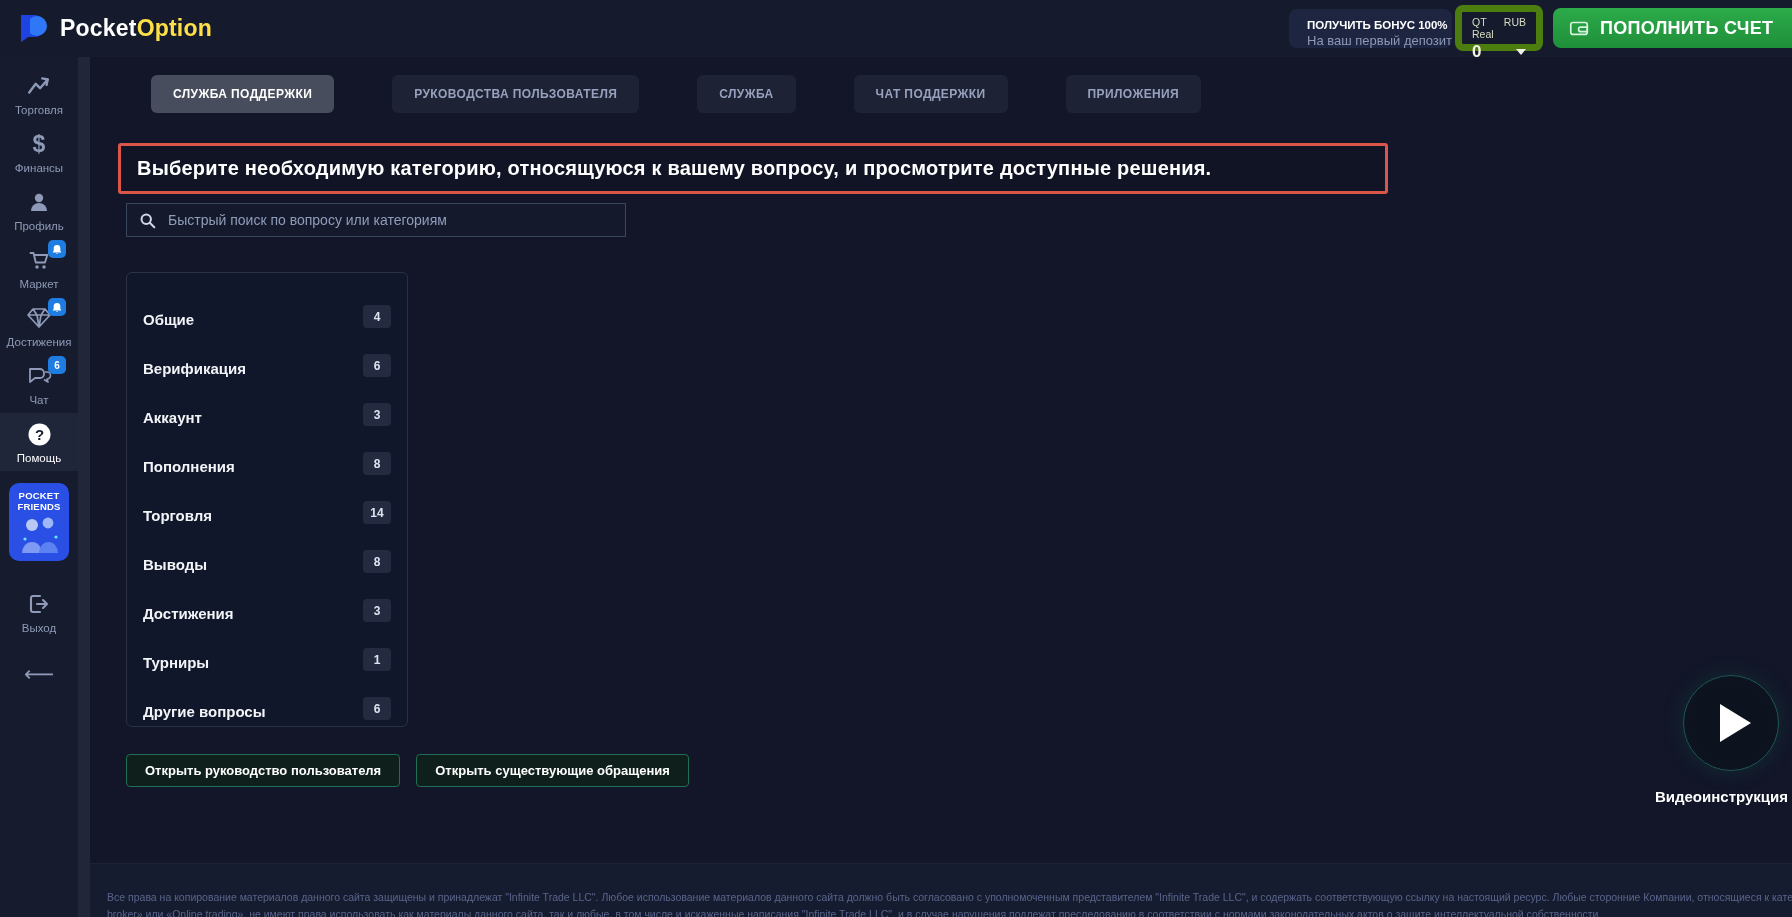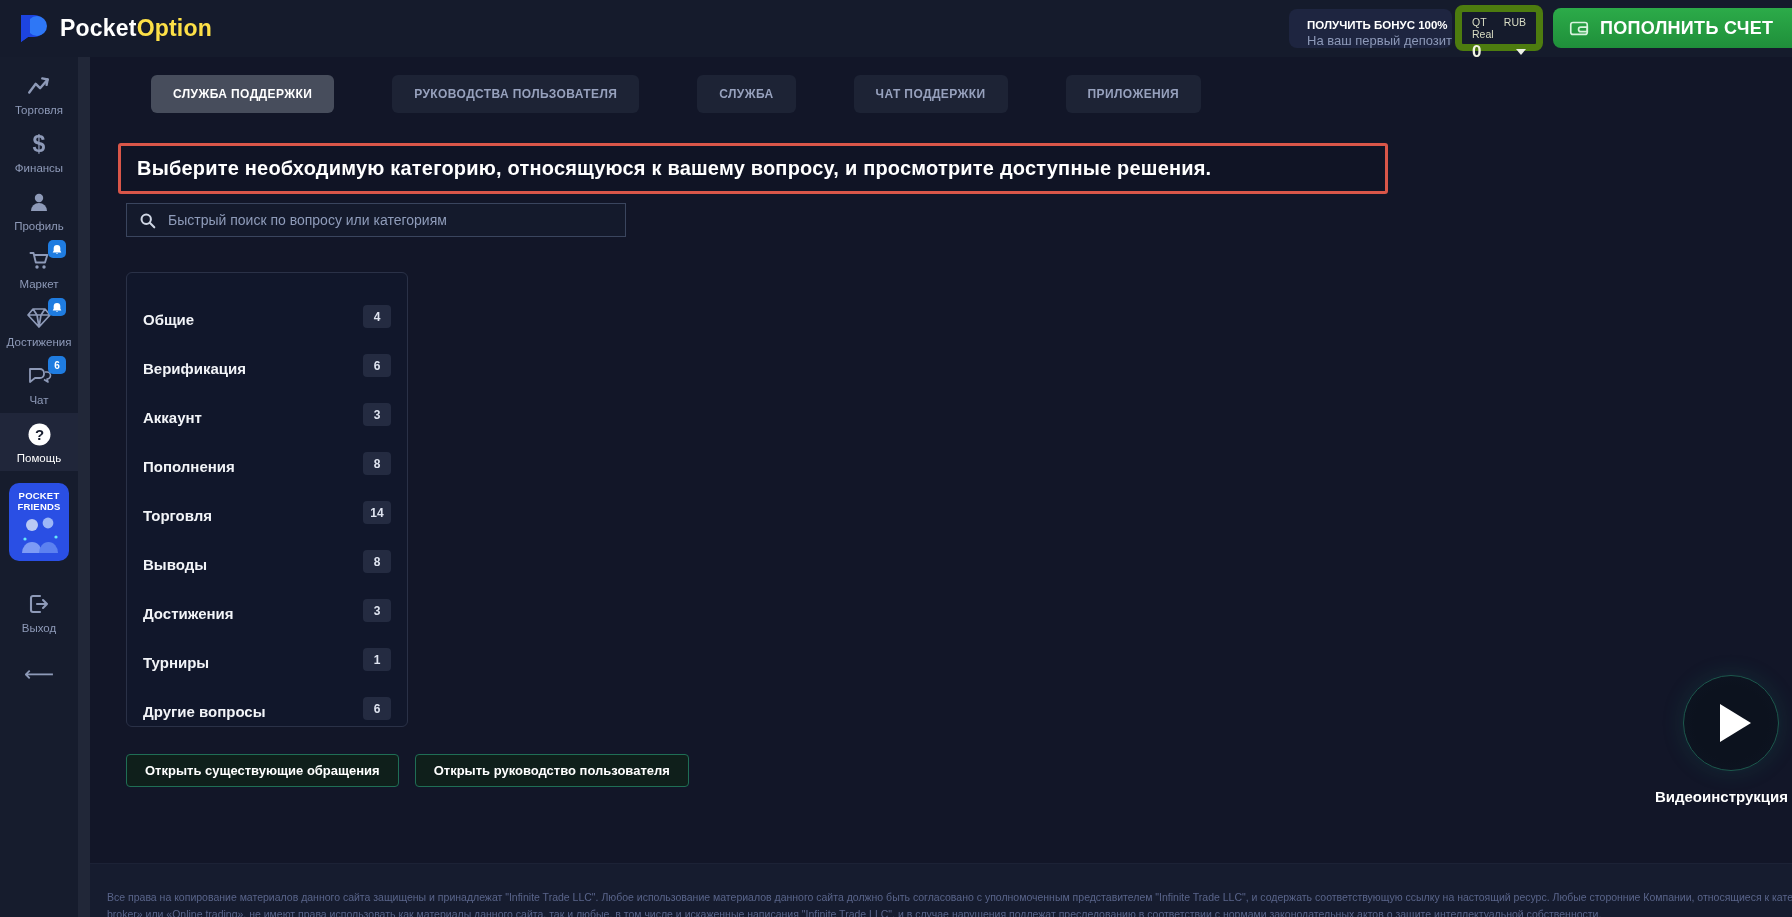--- a/index.html
+++ b/index.html
@@ -318,22 +318,22 @@
         <span class="cat-label">Турниры</span>
         <span class="cat-count">1</span>
       </div>
       <div class="cat-row">
         <span class="cat-label">Другие вопросы</span>
         <span class="cat-count">6</span>
       </div>
     </div>
 
     <div class="actions">
+      <div class="ghost-btn">Открыть руководство пользователя</div>
       <div class="ghost-btn">Открыть существующие обращения</div>
-      <div class="ghost-btn">Открыть руководство пользователя</div>
     </div>
 
     <div class="play-btn">
       <div class="play-tri"></div>
     </div>
     <div class="video-label">Видеоинструкция</div>
   </div>
 
   <div class="footer">
     <div class="footer-text">

